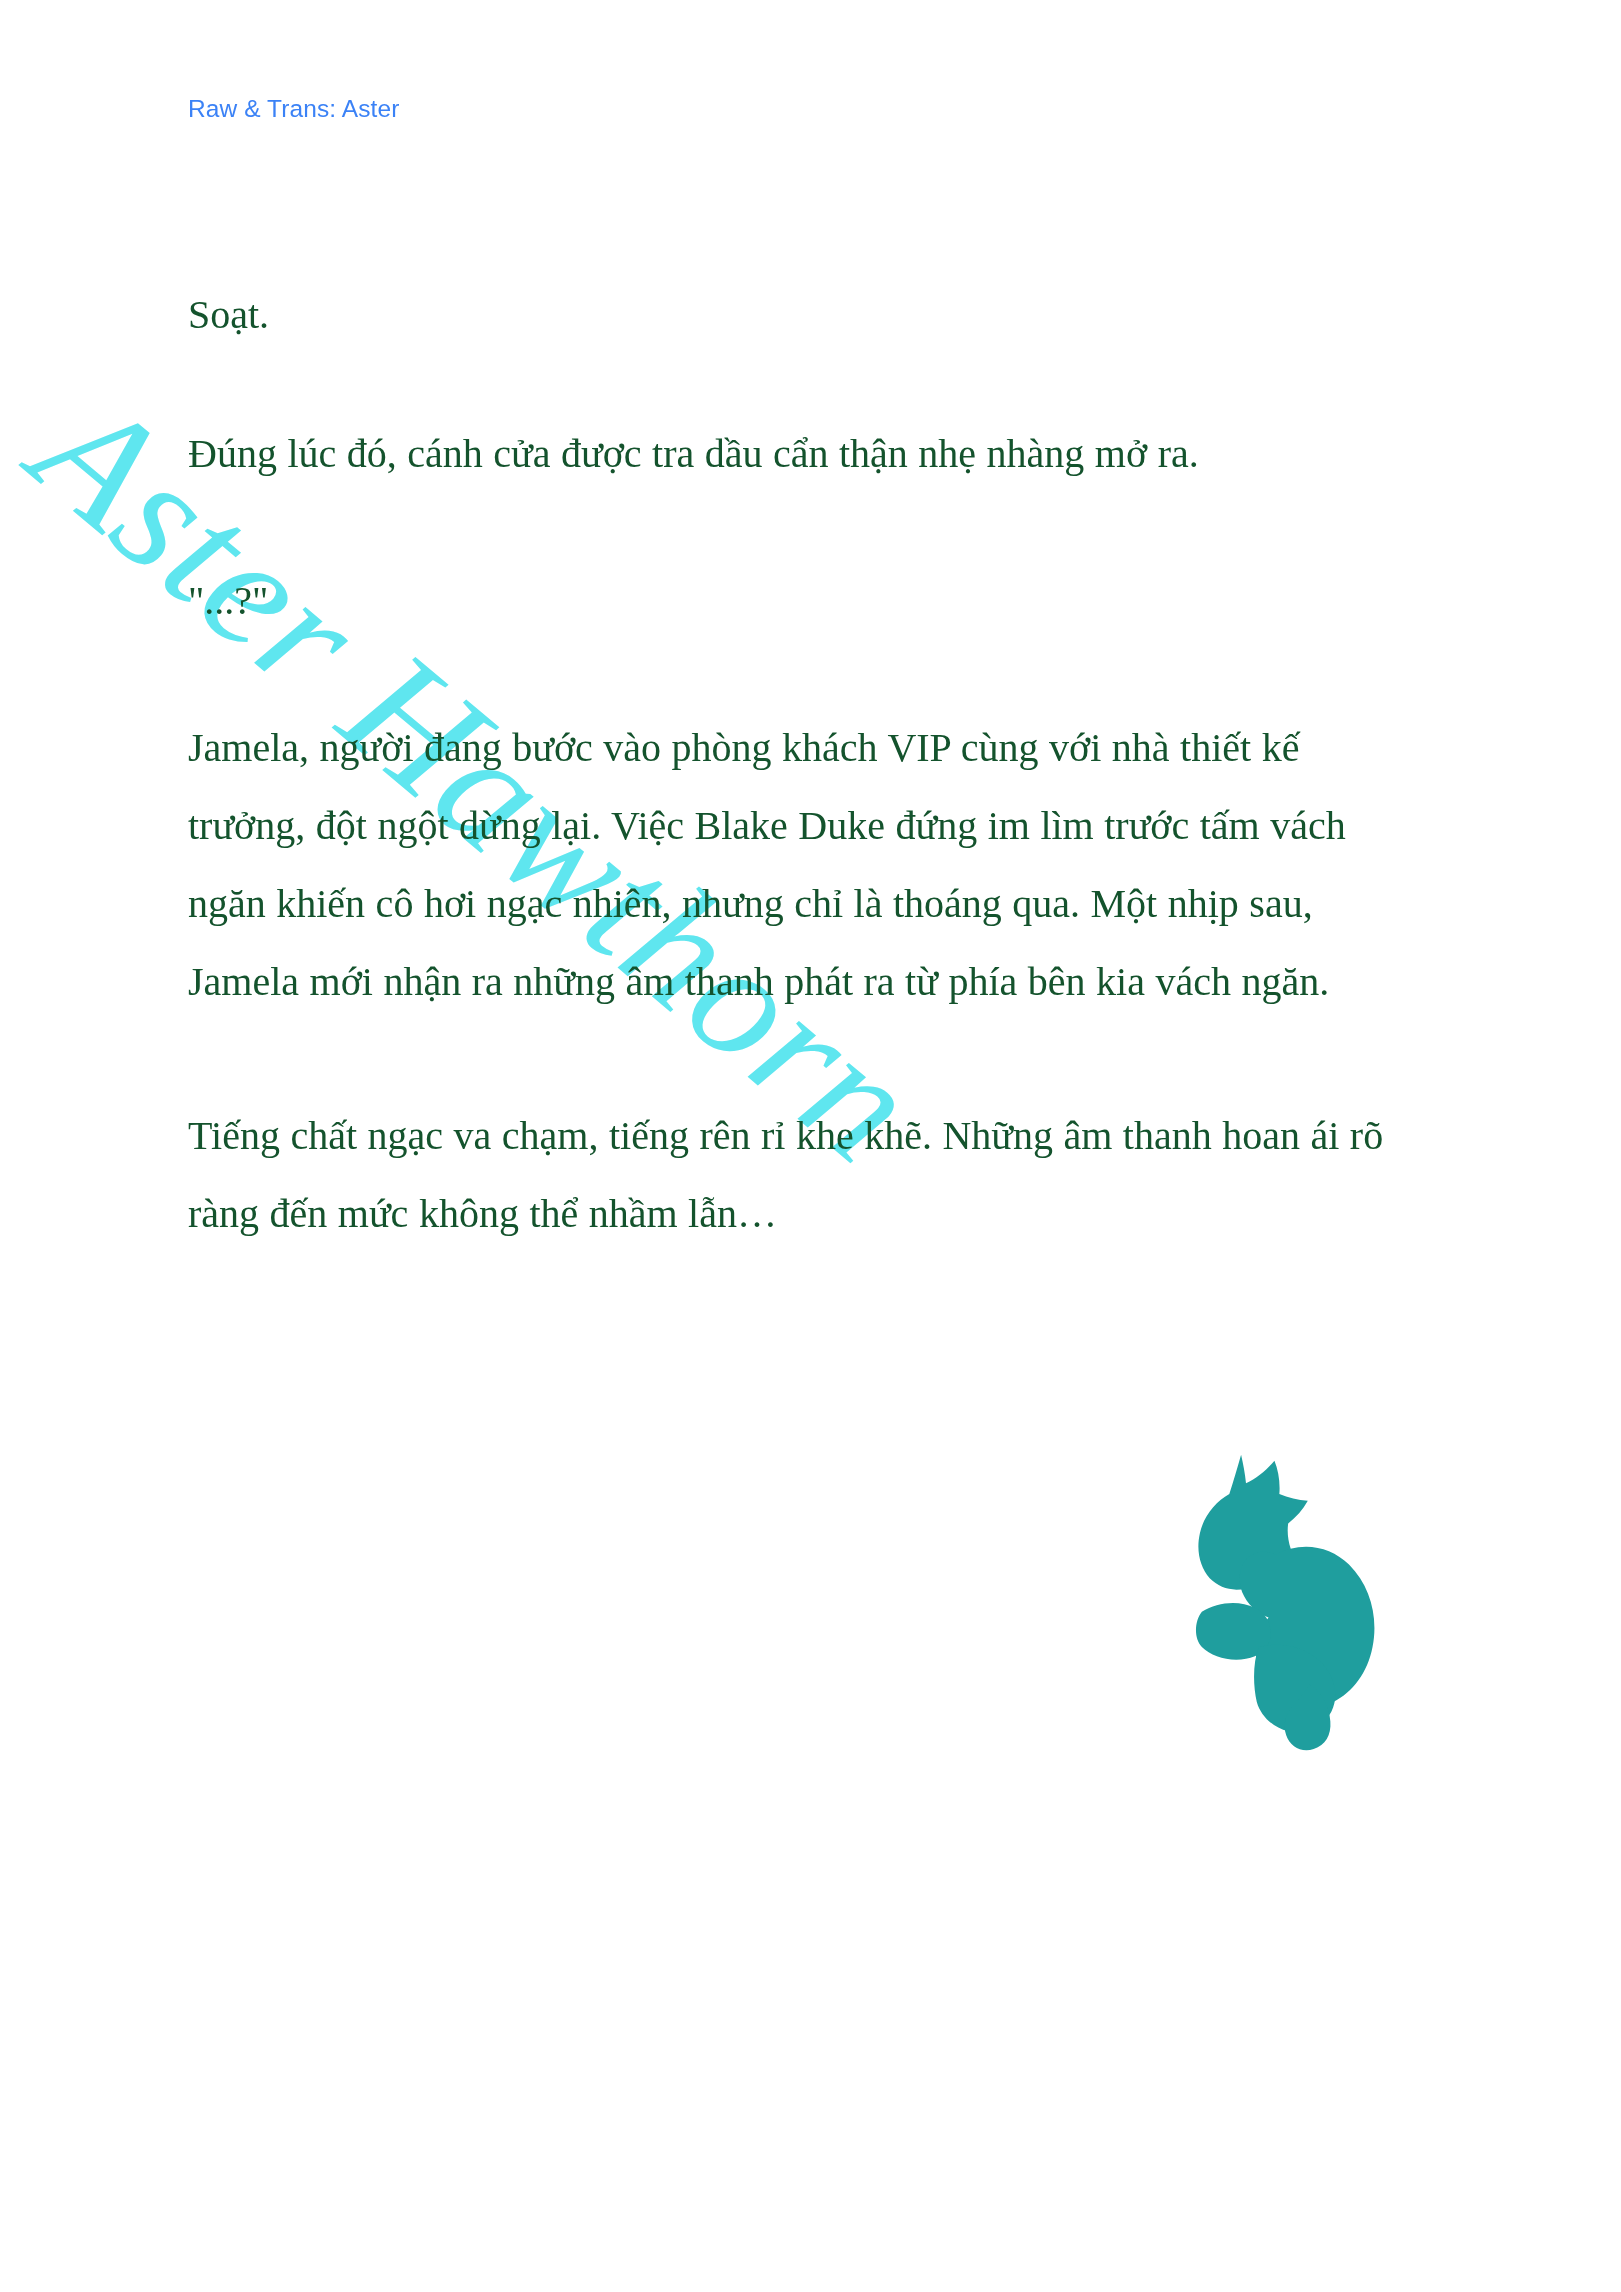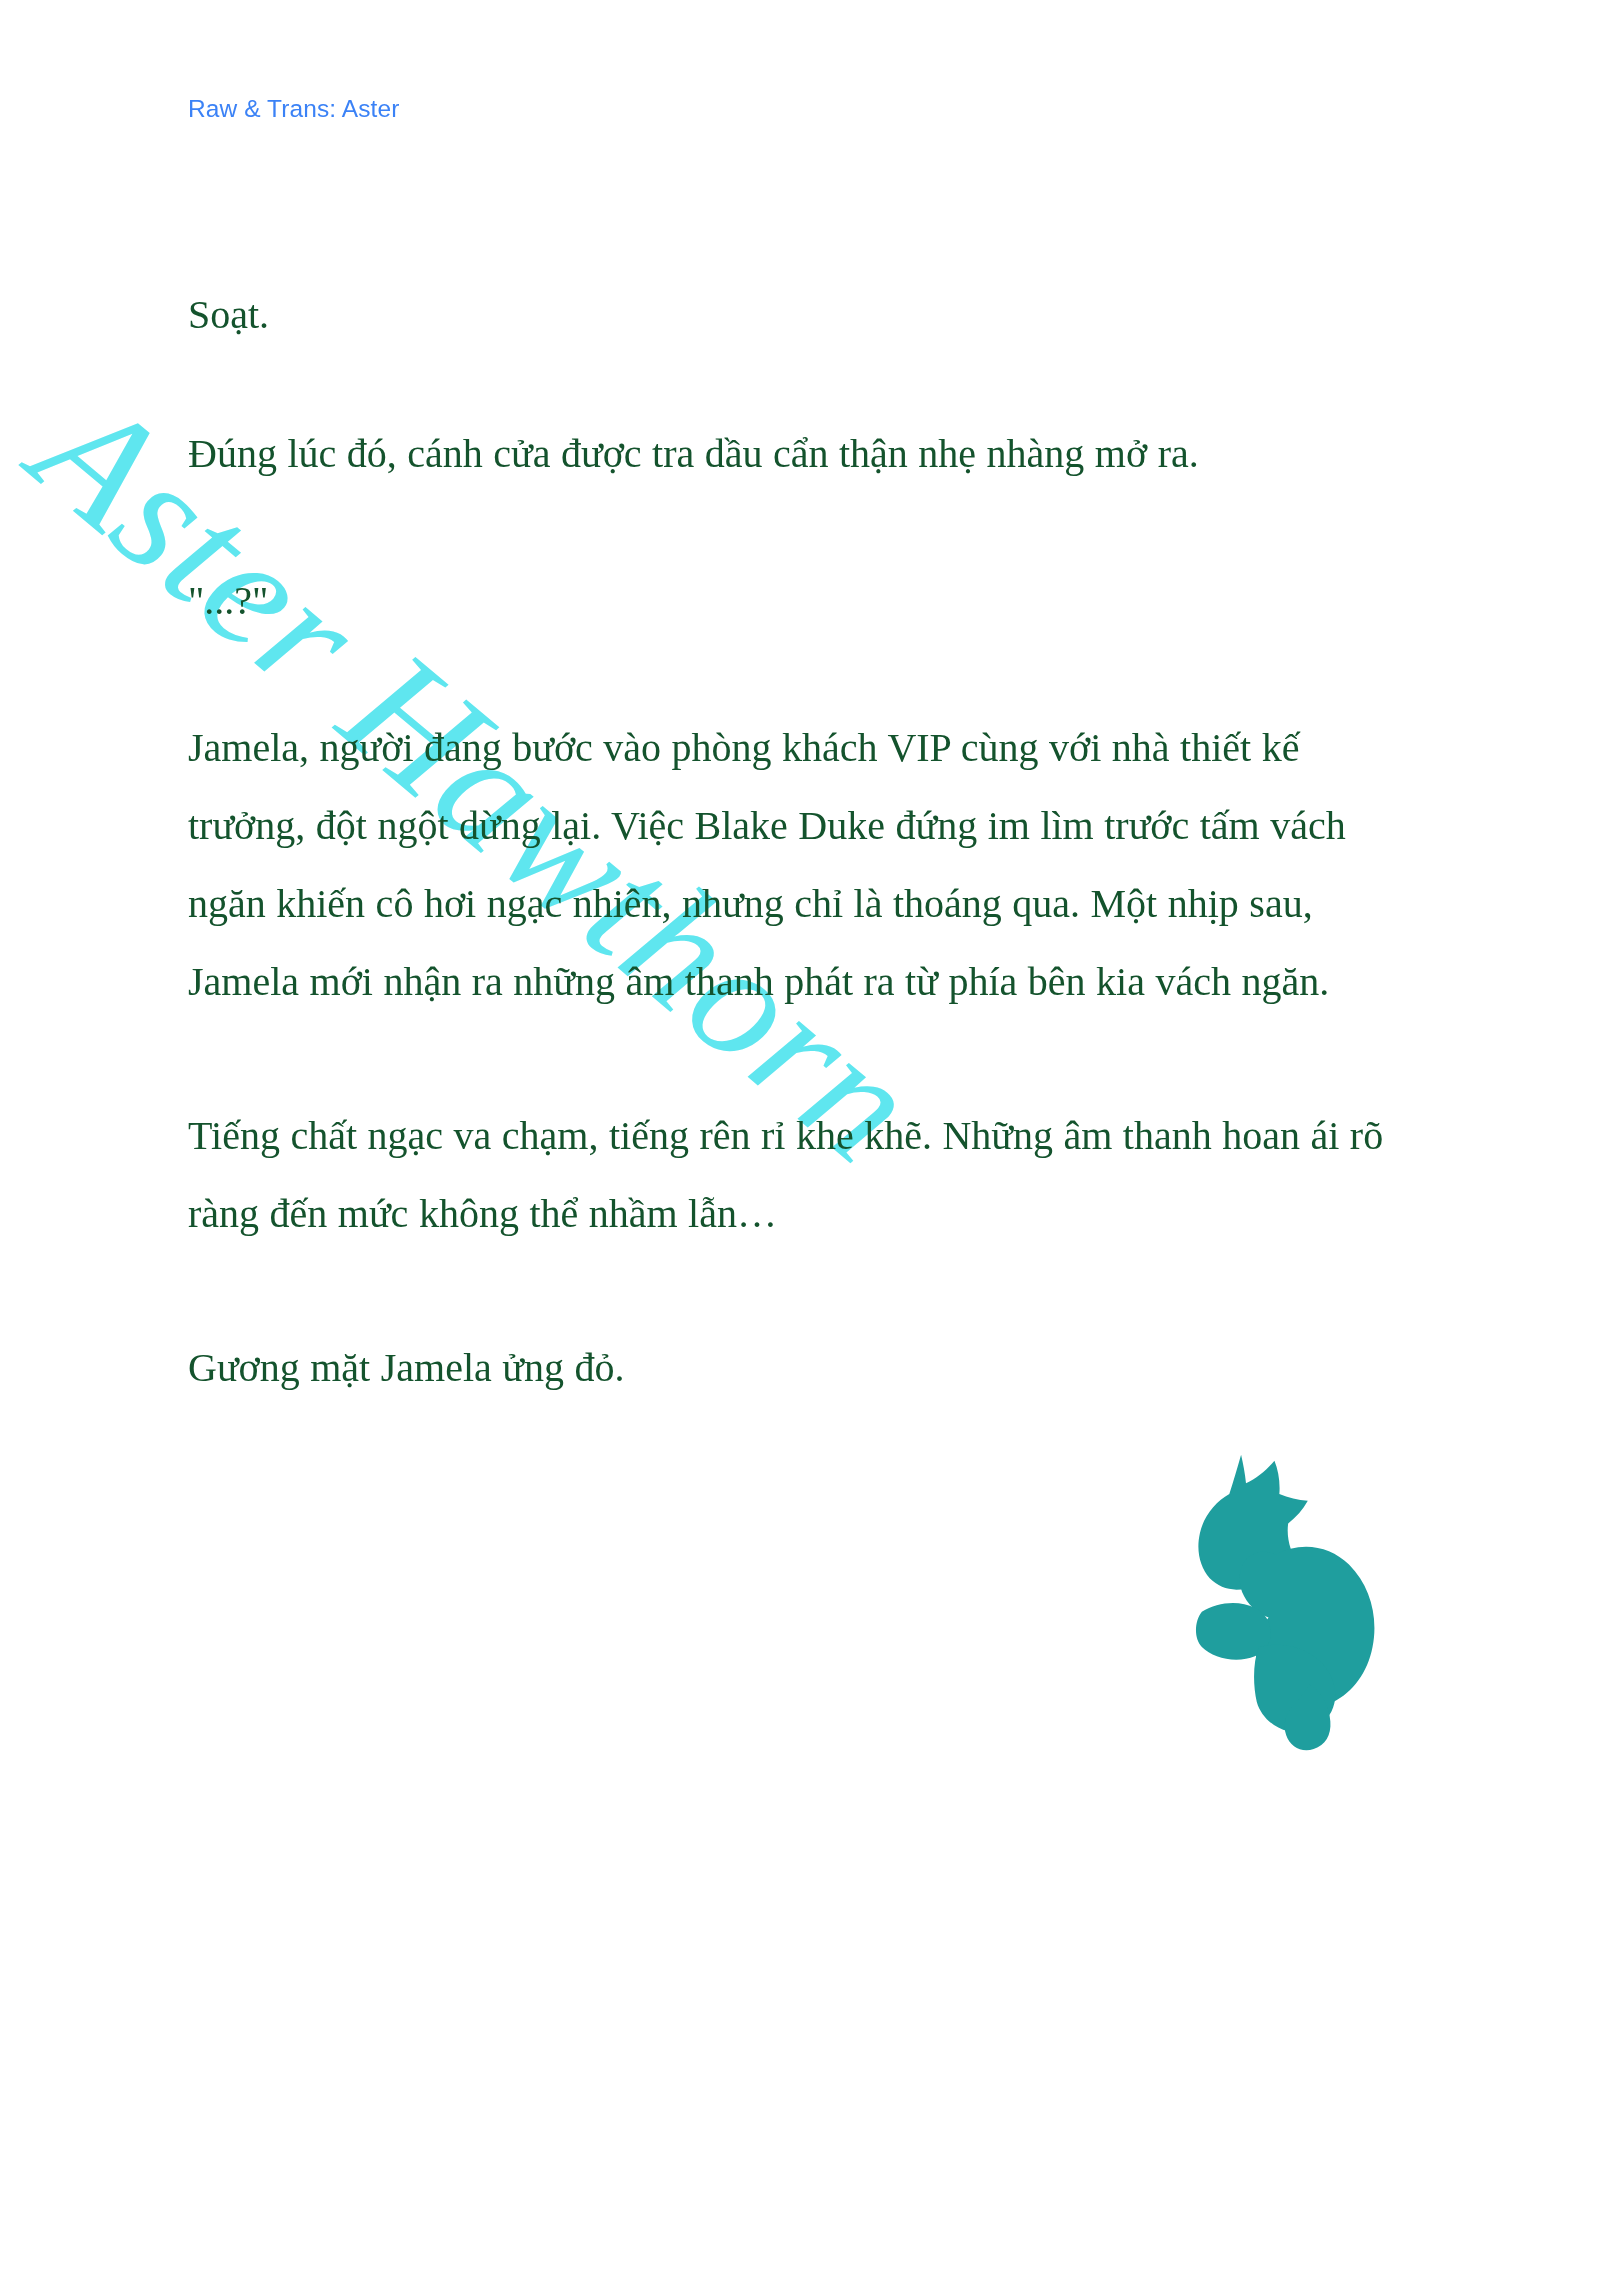--- a/index.html
+++ b/index.html
@@ -97,21 +97,20 @@
   <div class="doc-header">Raw &amp; Trans: Aster</div>
 
   <div class="watermark">Aster Hawthorn</div>
 
   <div class="body-col">
     <p class="para gap-sm">Soạt.</p>
     <p class="para gap-md">Đúng lúc đó, cánh cửa được tra dầu cẩn thận nhẹ nhàng mở ra.</p>
     <p class="para gap-md">"...?"</p>
     <p class="para gap-lg">Jamela, người đang bước vào phòng khách VIP cùng với nhà thiết kế trưởng, đột ngột dừng lại. Việc Blake Duke đứng im lìm trước tấm vách ngăn khiến cô hơi ngạc nhiên, nhưng chỉ là thoáng qua. Một nhịp sau, Jamela mới nhận ra những âm thanh phát ra từ phía bên kia vách ngăn.</p>
     <p class="para gap-lg">Tiếng chất ngạc va chạm, tiếng rên rỉ khe khẽ. Những âm thanh hoan ái rõ ràng đến mức không thể nhầm lẫn…</p>
-    <p class="para">Gương mặt Jamela ửng đỏ.</p>
   </div>
 
   <div class="cat-logo">
     <svg viewBox="0 0 262 320" xmlns="http://www.w3.org/2000/svg">
       <g fill="#1F9E9E">
 
         <path d="M100 16
                  C 96 30, 92 44, 88 56
                  C 74 64, 62 78, 58 96
                  C 54 114, 58 130, 68 142

